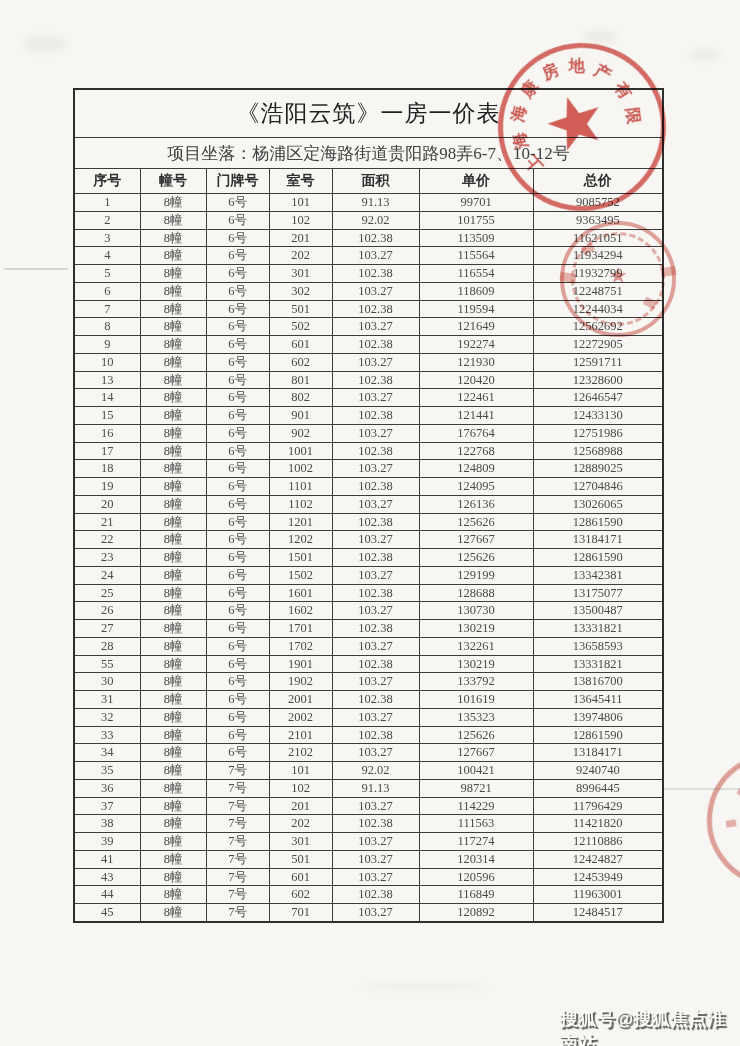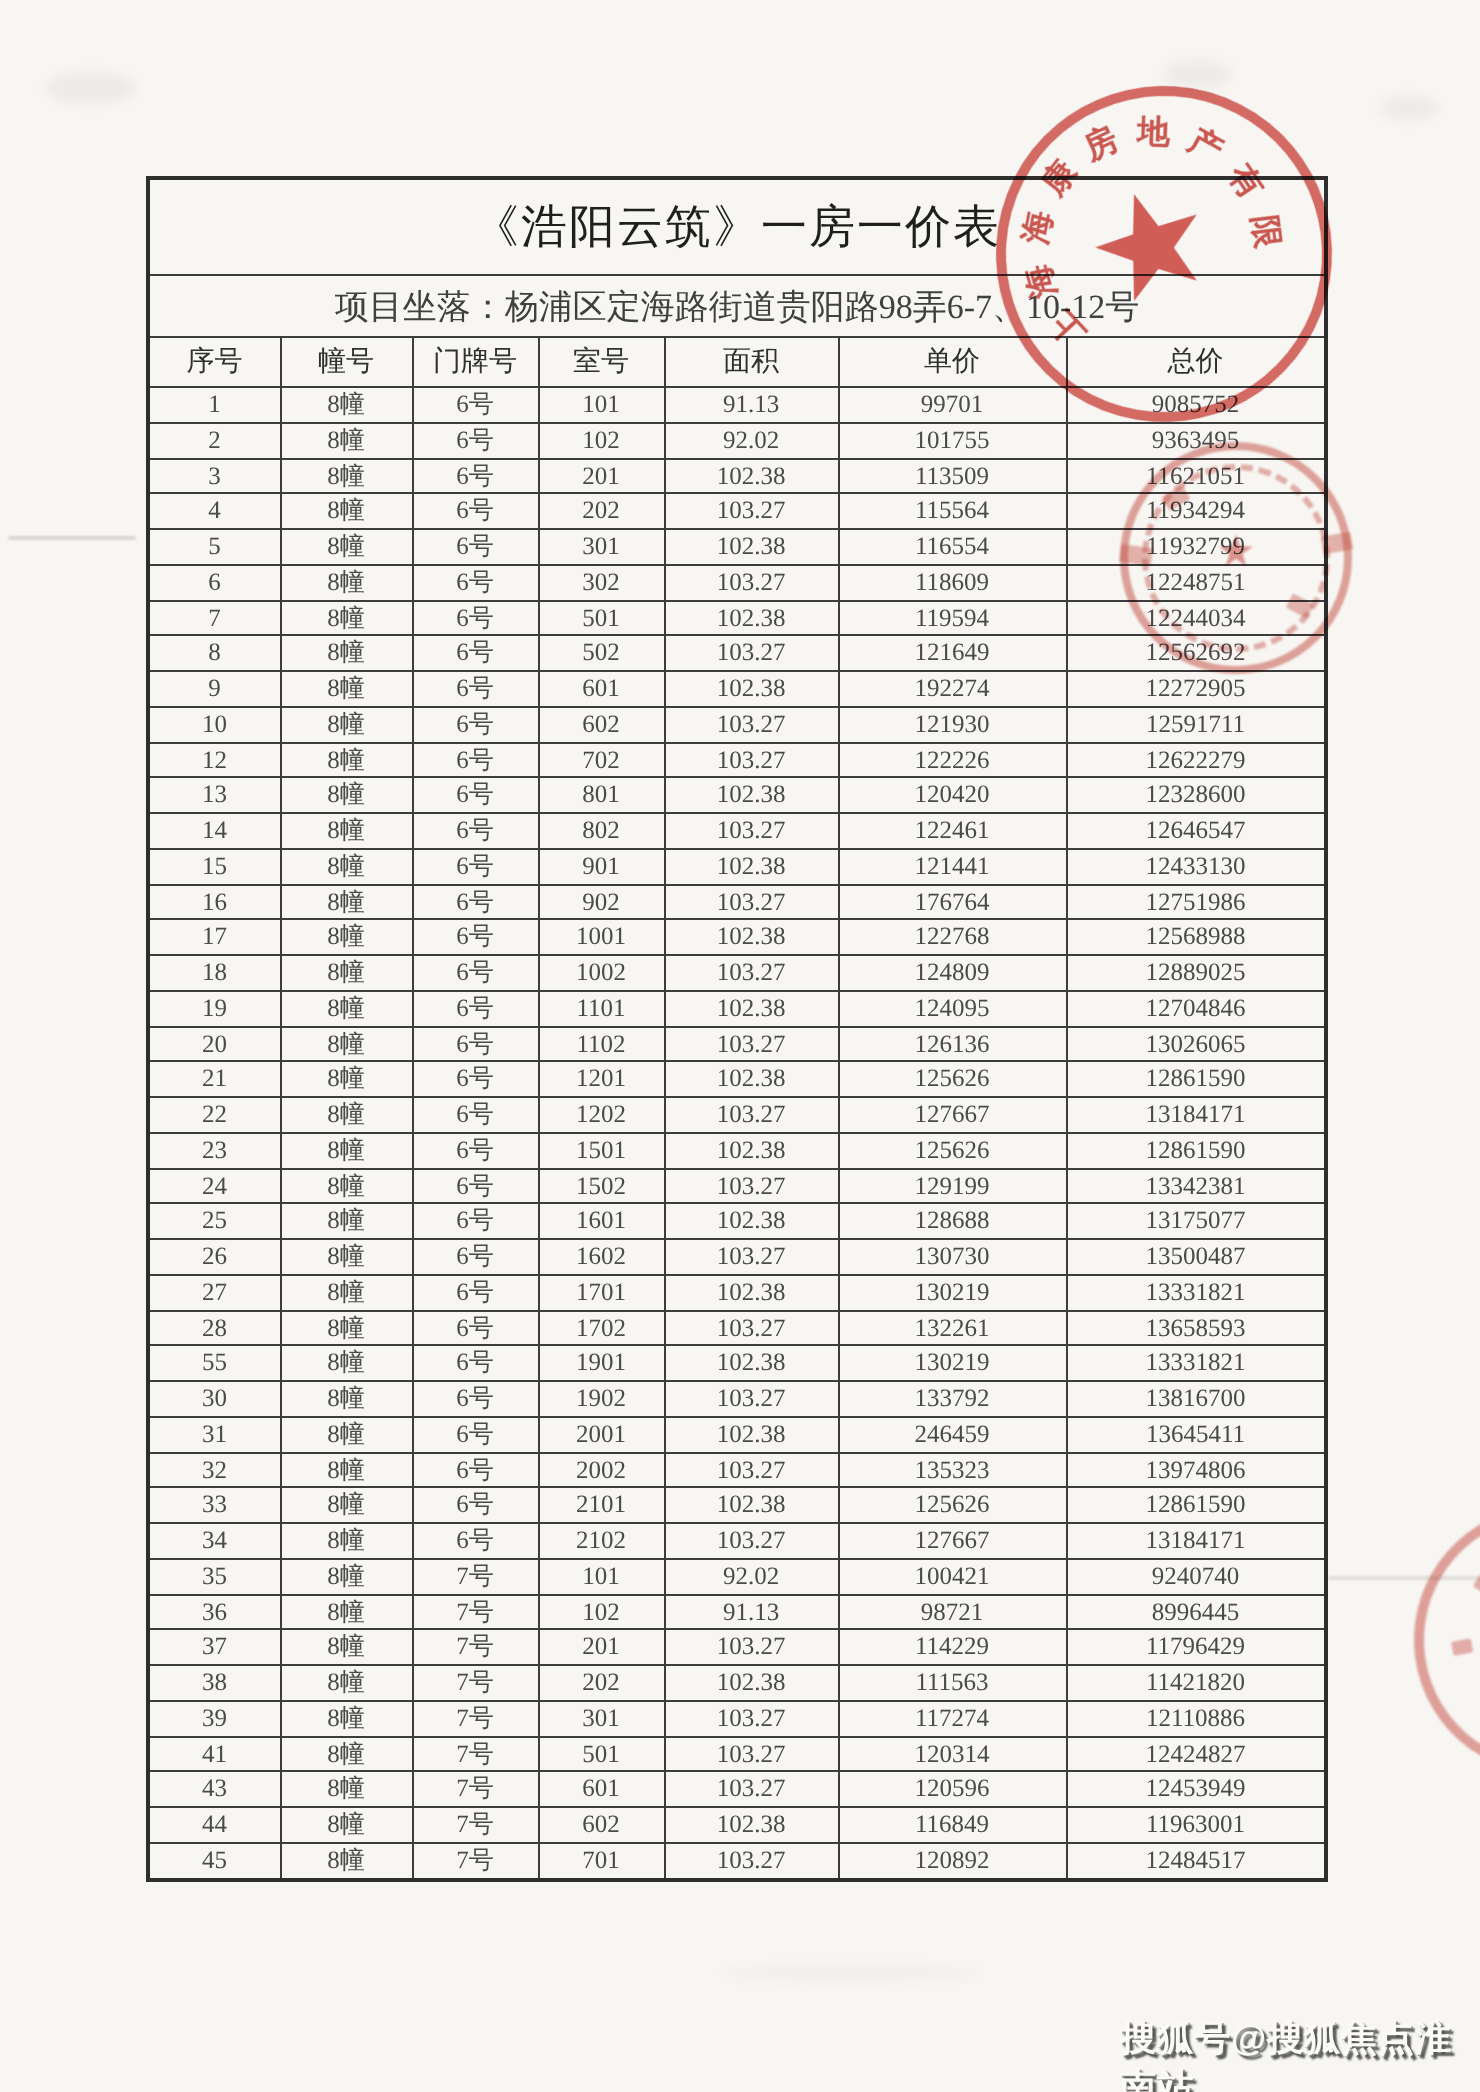--- a/index.html
+++ b/index.html
@@ -18,21 +18,21 @@
     border:2px solid #2e2e2e;
     color:#454545;
   }
   table.price td,table.price th{
     border:1px solid #3c3c3c;
     padding:0;text-align:center;vertical-align:middle;
     overflow:hidden;white-space:nowrap;
   }
   .title-row td{height:47px;font-size:23px;font-weight:normal;color:#1f1f1f;letter-spacing:1px;}
   .loc-row td{height:30px;font-size:17px;text-align:left;padding-left:5px;color:#404040;}
-  .head-row th{height:24px;font-size:14px;font-weight:normal;color:#303030;margin-top:17px;}
+  .head-row th{height:24px;font-size:14px;font-weight:bold;color:#303030;margin-top:17px;}
   .data-row td{height:16.75px;font-size:12.5px;line-height:16.5px;color:#4a4a4a;}
   
   .stamp{position:absolute;border-radius:50%;mix-blend-mode:multiply;pointer-events:none;}
   #stamp-company{
     left:498px;top:43px;width:158px;height:158px;
     border:5px solid rgba(206,62,54,0.75);
     transform:rotate(-18deg);
     filter:blur(0.3px);
   }
   #stamp-secondary{
@@ -198,29 +198,20 @@
     <td>10</td>
     <td>8幢</td>
     <td>6号</td>
     <td>602</td>
     <td>103.27</td>
     <td>121930</td>
     <td>12591711</td>
   </tr>
 
 
-  <tr class="data-row">
-    <td>12</td>
-    <td>8幢</td>
-    <td>6号</td>
-    <td>702</td>
-    <td>103.27</td>
-    <td>122226</td>
-    <td>12622279</td>
-  </tr>
 
   <tr class="data-row">
     <td>13</td>
     <td>8幢</td>
     <td>6号</td>
     <td>801</td>
     <td>102.38</td>
     <td>120420</td>
     <td>12328600</td>
   </tr>
@@ -394,21 +385,21 @@
     <td>133792</td>
     <td>13816700</td>
   </tr>
 
   <tr class="data-row">
     <td>31</td>
     <td>8幢</td>
     <td>6号</td>
     <td>2001</td>
     <td>102.38</td>
-    <td>246459</td>
+    <td>101619</td>
     <td>13645411</td>
   </tr>
 
   <tr class="data-row">
     <td>32</td>
     <td>8幢</td>
     <td>6号</td>
     <td>2002</td>
     <td>103.27</td>
     <td>135323</td>

